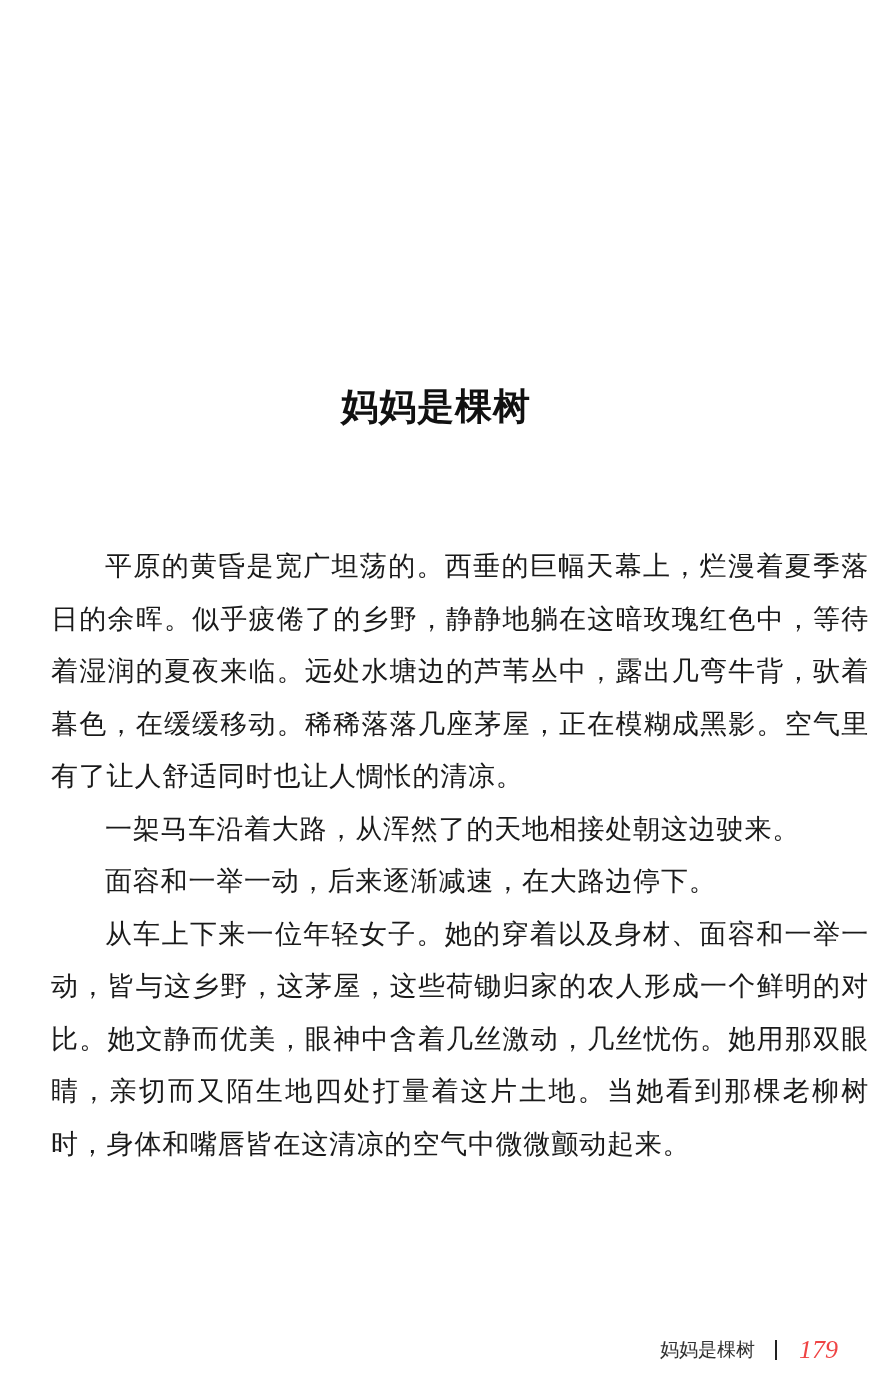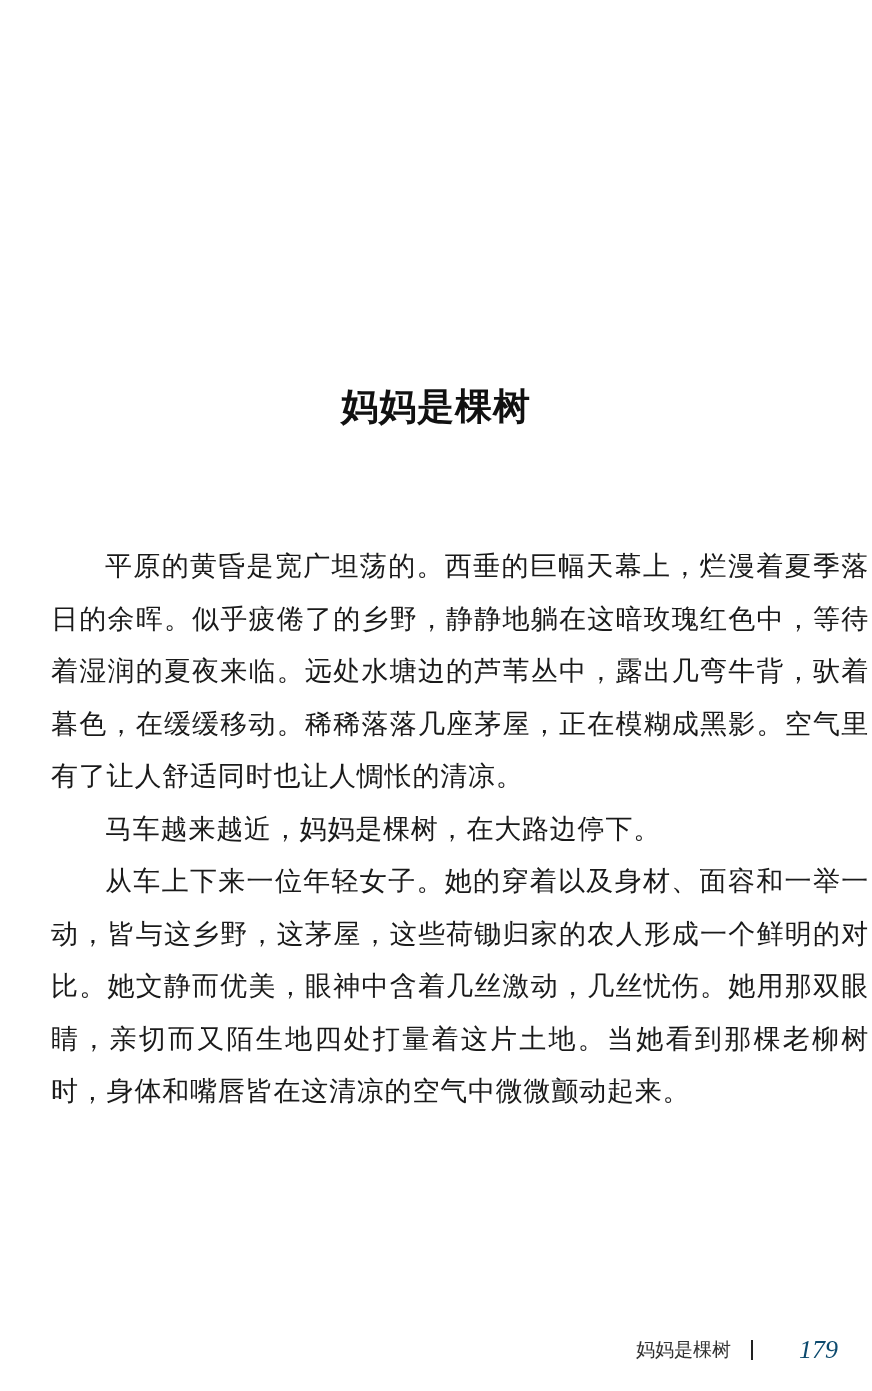--- a/index.html
+++ b/index.html
@@ -70,34 +70,34 @@
       display: inline-block;
       width: 2px;
       height: 20px;
       background: #222222;
       margin: 0 22px 0 20px;
     }
     .footer-page {
       font-family: "Liberation Serif", "DejaVu Serif", serif;
       font-style: italic;
       font-size: 26px;
-      color: #0c4a6e;
-      margin-left: 24px;
+      color: #ef4444;
     }
   </style>
 </head>
 <body>
 
 <div class="page">
 
   <h1 class="chapter-title">妈妈是棵树</h1>
 
   <div class="body-text">
     <p>平原的黄昏是宽广坦荡的。西垂的巨幅天幕上，烂漫着夏季落日的余晖。似乎疲倦了的乡野，静静地躺在这暗玫瑰红色中，等待着湿润的夏夜来临。远处水塘边的芦苇丛中，露出几弯牛背，驮着暮色，在缓缓移动。稀稀落落几座茅屋，正在模糊成黑影。空气里有了让人舒适同时也让人惆怅的清凉。</p>
-    <p>马车越来越近，妈妈是棵树，在大路边停下。</p>
+    <p>一架马车沿着大路，从浑然了的天地相接处朝这边驶来。</p>
+    <p>面容和一举一动，后来逐渐减速，在大路边停下。</p>
     <p>从车上下来一位年轻女子。她的穿着以及身材、面容和一举一动，皆与这乡野，这茅屋，这些荷锄归家的农人形成一个鲜明的对比。她文静而优美，眼神中含着几丝激动，几丝忧伤。她用那双眼睛，亲切而又陌生地四处打量着这片土地。当她看到那棵老柳树时，身体和嘴唇皆在这清凉的空气中微微颤动起来。</p>
   </div>
 
   <div class="footer">
     <span class="footer-title">妈妈是棵树</span>
     <span class="footer-divider"></span>
     <span class="footer-page">179</span>
   </div>
 
 </div>

